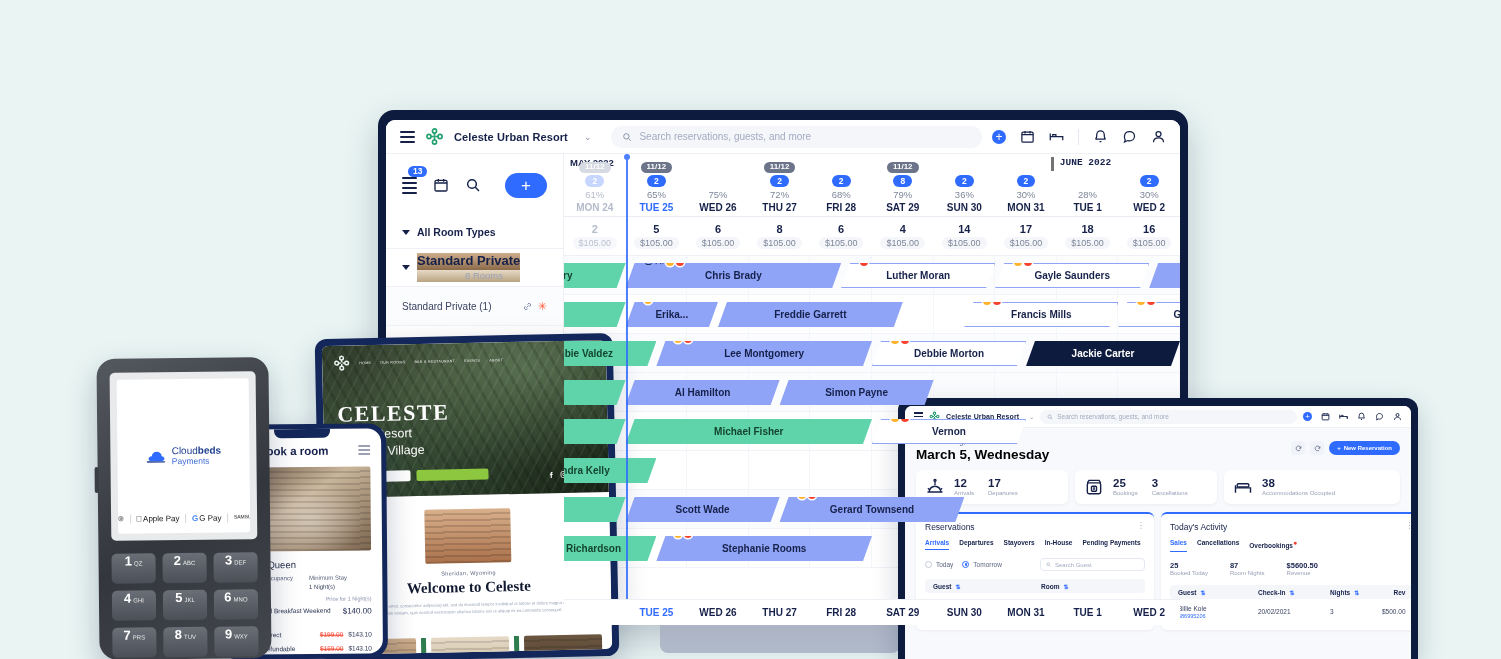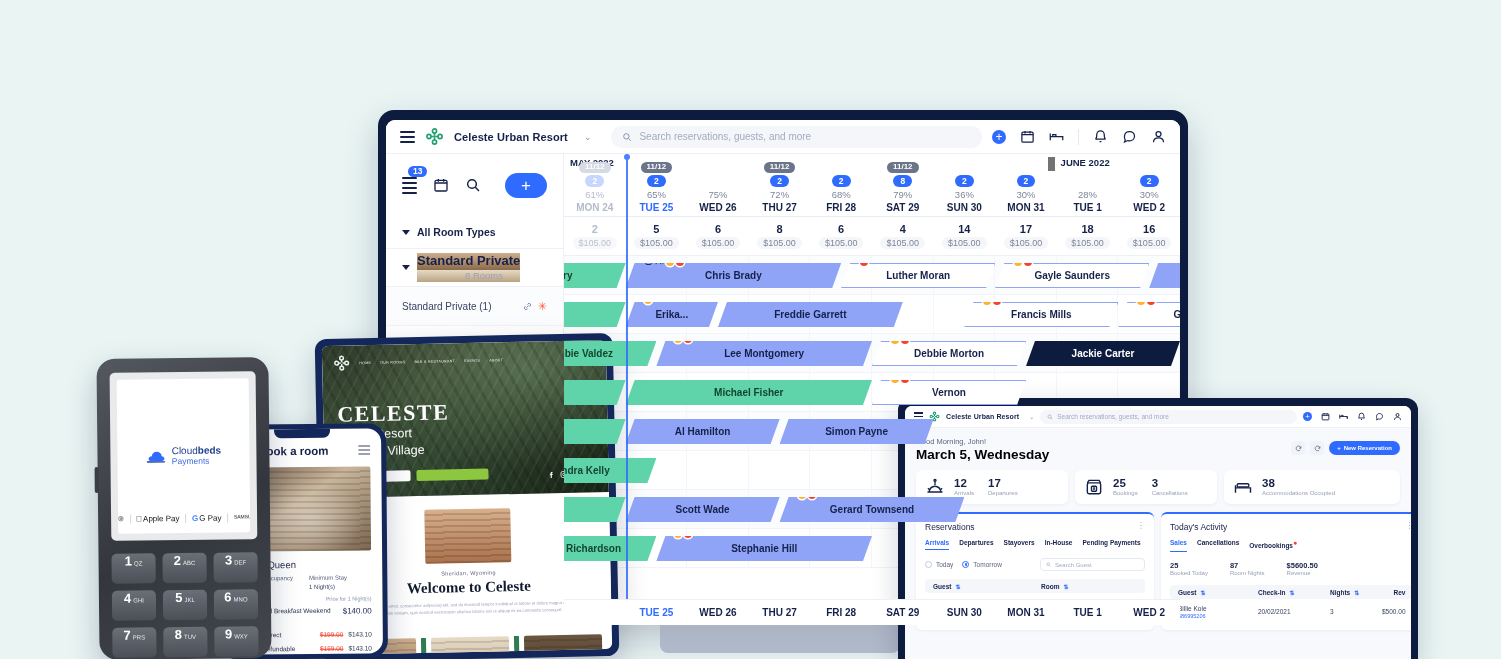--- a/index.html
+++ b/index.html
@@ -68,21 +68,21 @@
   .roomrow { height:39px; padding:0 16px 0 16px; display:flex; align-items:center;
     border-bottom:1px solid #f1f3f8; font-size:10px; color:#3a4260; background:#fbfcfe;gap:26px;}
   .roomrow.alt { background:#fff; }
   .roomrow .rr-ic { margin-left:auto; display:flex; gap:6px; align-items:center;}
   .link-ic { color:#7b86a5; width:9px;height:9px;}
   .ast { color:#ff5a3d; font-size:11px; line-height:1;}
 
   
   .monthrow { height:17px; display:flex; font-size:9.5px; font-weight:700; color:#16214a; padding-top:3px;}
   .monthrow .m { padding-left:6px; }
-  .m-june { border-left:7px solid #737373; }
+  .m-june { border-left:3px solid #737373;font-family:Liberation Mono, monospace; }
   .datecols { display:flex; height:45px; }
   .dcol { flex:1 0 0; display:flex; flex-direction:column; align-items:center; justify-content:flex-end; gap:2px; position:relative;}
   .pill-gray { background:#6b7489; color:#fff; font-size:8px; font-weight:700; border-radius:8px; padding:1.5px 6px; line-height:1;}
   .pill-blue { background:#2f6bff; color:#fff; font-size:8.5px; font-weight:700; border-radius:8px; padding:2px 7px; line-height:1;}
   .pct { font-size:9.5px; color:#7d8699; }
   .dayname { font-size:10px; font-weight:700; color:#16214a; padding-bottom:3px;}
   .dcol.past .pill-gray { background:#d6dae3;} .dcol.past .pill-blue{background:#c6d6ff;}
   .dcol.past .pct, .dcol.past .dayname { color:#b4bbcb;}
   .dcol.today .dayname { color:#2f6bff;}
   .headwrap { border-bottom:1px solid #e9ecf3; }
@@ -630,20 +630,43 @@
                   <span class="dots">
                     <span class="dot d-yellow"></span>
                     <span class="dot d-red"></span>
                   </span>
                   <span>Debbie Morton</span>
                 </div>
                 <div class="bar dark" style="left: 75%; width: 25%;">
                   <span>Jackie Carter</span>
                 </div>
               </div>
+              <div class="resrow">
+                <div class="gridlines">
+                  <i></i>
+                  <i></i>
+                  <i></i>
+                  <i></i>
+                  <i></i>
+                  <i></i>
+                  <i></i>
+                  <i></i>
+                  <i></i>
+                  <i></i>
+                </div>
+                <div class="bar green" style="left: -10%; width: 20%;">
+                  <span></span>
+                </div>
+                <div class="bar blue" style="left: 10%; width: 25%;">
+                  <span>Al Hamilton</span>
+                </div>
+                <div class="bar blue" style="left: 35%; width: 25%;">
+                  <span>Simon Payne</span>
+                </div>
+              </div>
               <div class="resrow alt">
                 <div class="gridlines">
                   <i></i>
                   <i></i>
                   <i></i>
                   <i></i>
                   <i></i>
                   <i></i>
                   <i></i>
                   <i></i>
@@ -657,43 +680,20 @@
                   <span>Michael Fisher</span>
                 </div>
                 <div class="bar white" style="left: 50%; width: 25%;">
                   <span class="dots">
                     <span class="dot d-yellow"></span>
                     <span class="dot d-red"></span>
                   </span>
                   <span>Vernon</span>
                 </div>
               </div>
-              <div class="resrow">
-                <div class="gridlines">
-                  <i></i>
-                  <i></i>
-                  <i></i>
-                  <i></i>
-                  <i></i>
-                  <i></i>
-                  <i></i>
-                  <i></i>
-                  <i></i>
-                  <i></i>
-                </div>
-                <div class="bar green" style="left: -10%; width: 20%;">
-                  <span></span>
-                </div>
-                <div class="bar blue" style="left: 10%; width: 25%;">
-                  <span>Al Hamilton</span>
-                </div>
-                <div class="bar blue" style="left: 35%; width: 25%;">
-                  <span>Simon Payne</span>
-                </div>
-              </div>
               <div class="resrow alt">
                 <div class="gridlines">
                   <i></i>
                   <i></i>
                   <i></i>
                   <i></i>
                   <i></i>
                   <i></i>
                   <i></i>
                   <i></i>
@@ -745,21 +745,21 @@
                   <i></i>
                 </div>
                 <div class="bar green" style="left: -10%; width: 25%;">
                   <span>Carol Richardson</span>
                 </div>
                 <div class="bar blue" style="left: 15%; width: 35%;">
                   <span class="dots">
                     <span class="dot d-yellow"></span>
                     <span class="dot d-red"></span>
                   </span>
-                  <span>Stephanie Hill</span>
+                  <span>Stephanie Rooms</span>
                 </div>
               </div>
             </div>
           <div class="nowline" id="nowline" style="left: 10%;">
               <span class="nowdot"></span>
             </div>
           <div class="bottomdates" id="bottomdates" style="padding-left: 10%;">
               <div class="bcol today">TUE 25</div>
               <div class="bcol">WED 26</div>
               <div class="bcol">THU 27</div>

